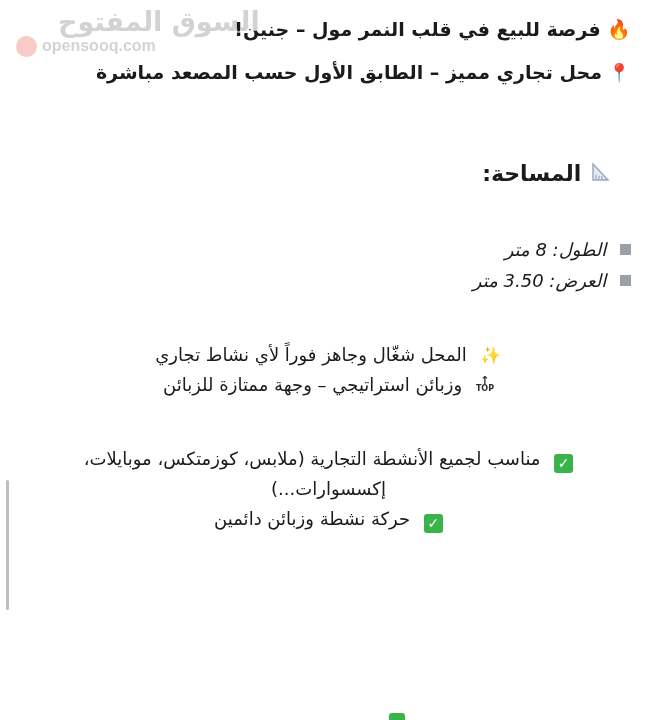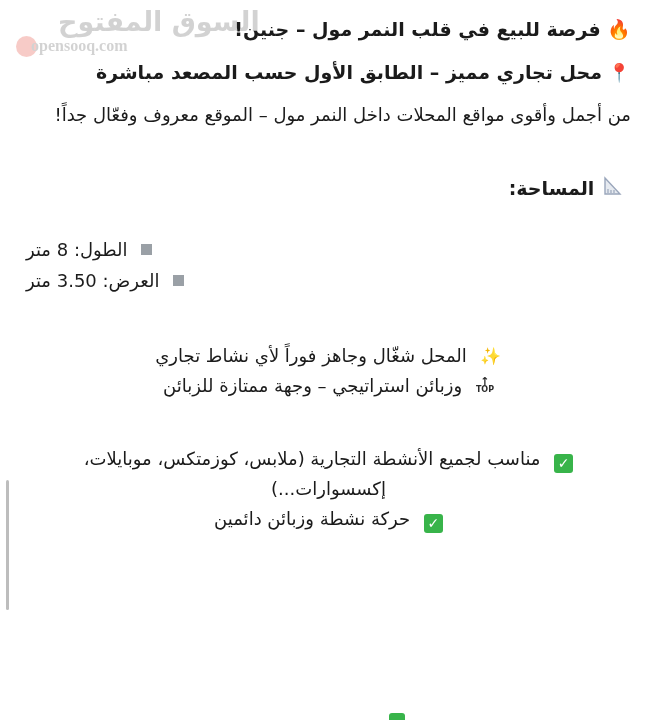--- a/index.html
+++ b/index.html
@@ -44,22 +44,22 @@
     top: 30px;
     left: 4px;
     width: 21px;
     height: 21px;
     border-radius: 50%;
     background: #e8574a;
   }
   .wm-latin {
     position: absolute;
     top: 31px;
-    left: 19px;
-    font-family: Liberation Serif, serif;
+    left: 30px;
+    font-family: Liberation Sans, sans-serif;
     font-size: 16px;
     font-weight: bold;
     color: #6e6e6e;
     white-space: nowrap;
   }
 
   
   .scroll-indicator {
     position: absolute;
     left: 6px;
@@ -98,29 +98,30 @@
   .body-line {
     font-size: 18px;
     font-weight: normal;
     margin: 0;
   }
   .spacer-sm { height: 10px; }
   .spacer-md { height: 30px; }
   .spacer-lg { height: 44px; }
 
   .section-title {
-    font-size: 19px;
-    font-weight: bold;
-    margin: 0;
+    font-size: 22px;
+    font-weight: bold;
+    margin: 12px;
   }
   .measure-line {
     font-size: 18px;
     margin: 0;
     line-height: 1.70;
-    text-align: left;
+    text-align: right;
+    font-style: italic;
   }
   .sq {
     display: inline-block;
     width: 11px;
     height: 11px;
     background: #9aa0a6;
     vertical-align: 1px;
     margin-right: 0;
     margin-left: 8px;
   }
@@ -215,21 +216,20 @@
 
   <div class="spacer-sm"></div>
 
   <div class="line headline2">
     <span class="pin">📍</span>
     <span>محل تجاري مميز – الطابق الأول حسب المصعد مباشرة</span>
   </div>
 
   <div class="spacer-sm"></div>
 
-  <div class="line body-line">من أجمل وأقوى مواقع المحلات داخل النمر مول – الموقع معروف وفعّال جداً!</div>
 
   <div class="spacer-lg"></div>
 
   <div class="line section-title">
     <span class="ruler">
       <svg width="22" height="22" viewBox="0 0 22 22" aria-hidden="true">
         <polygon points="4,3 19,19 4,19" fill="#e6eaf0" stroke="#9aa6bb" stroke-width="1.4"></polygon>
         <line x1="7" y1="18" x2="7" y2="14" stroke="#9aa6bb" stroke-width="1.2"></line>
         <line x1="10" y1="18" x2="10" y2="15" stroke="#9aa6bb" stroke-width="1.2"></line>
         <line x1="13" y1="18" x2="13" y2="15" stroke="#9aa6bb" stroke-width="1.2"></line>

